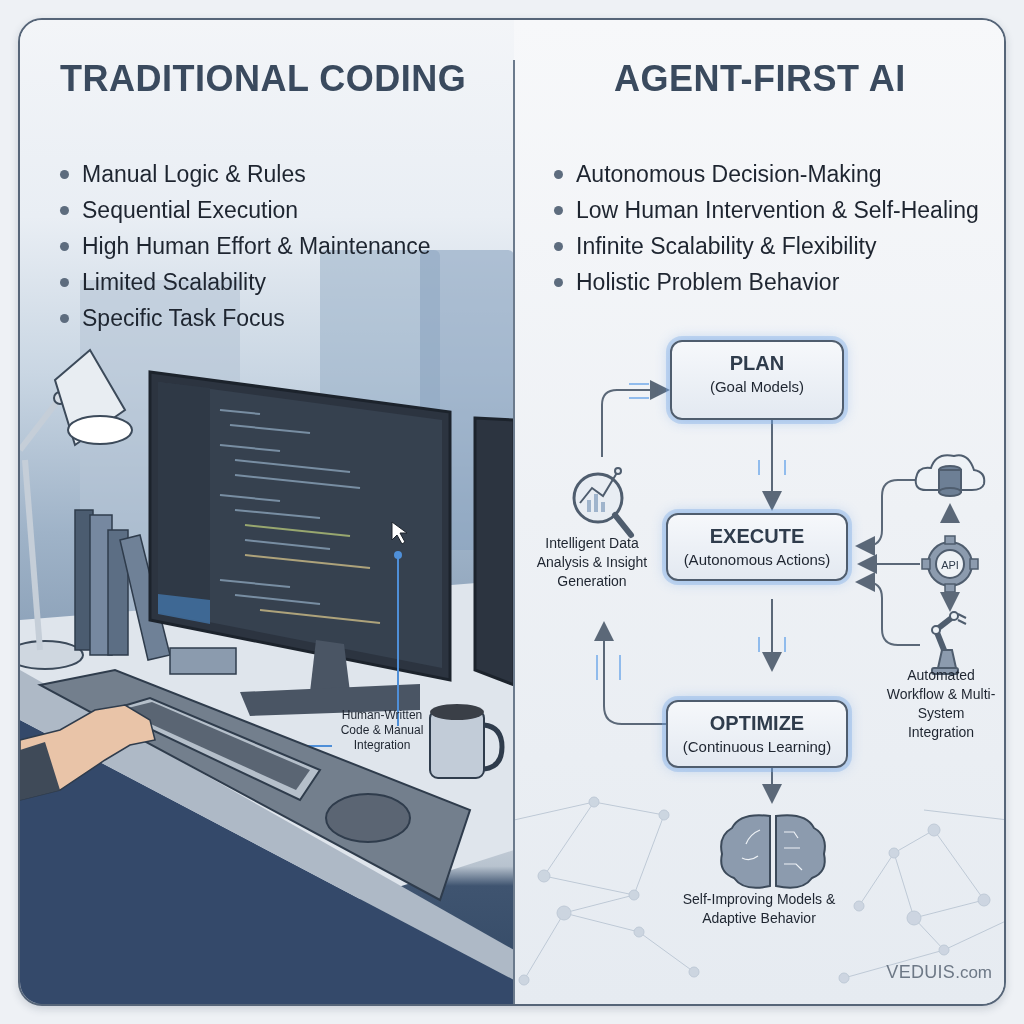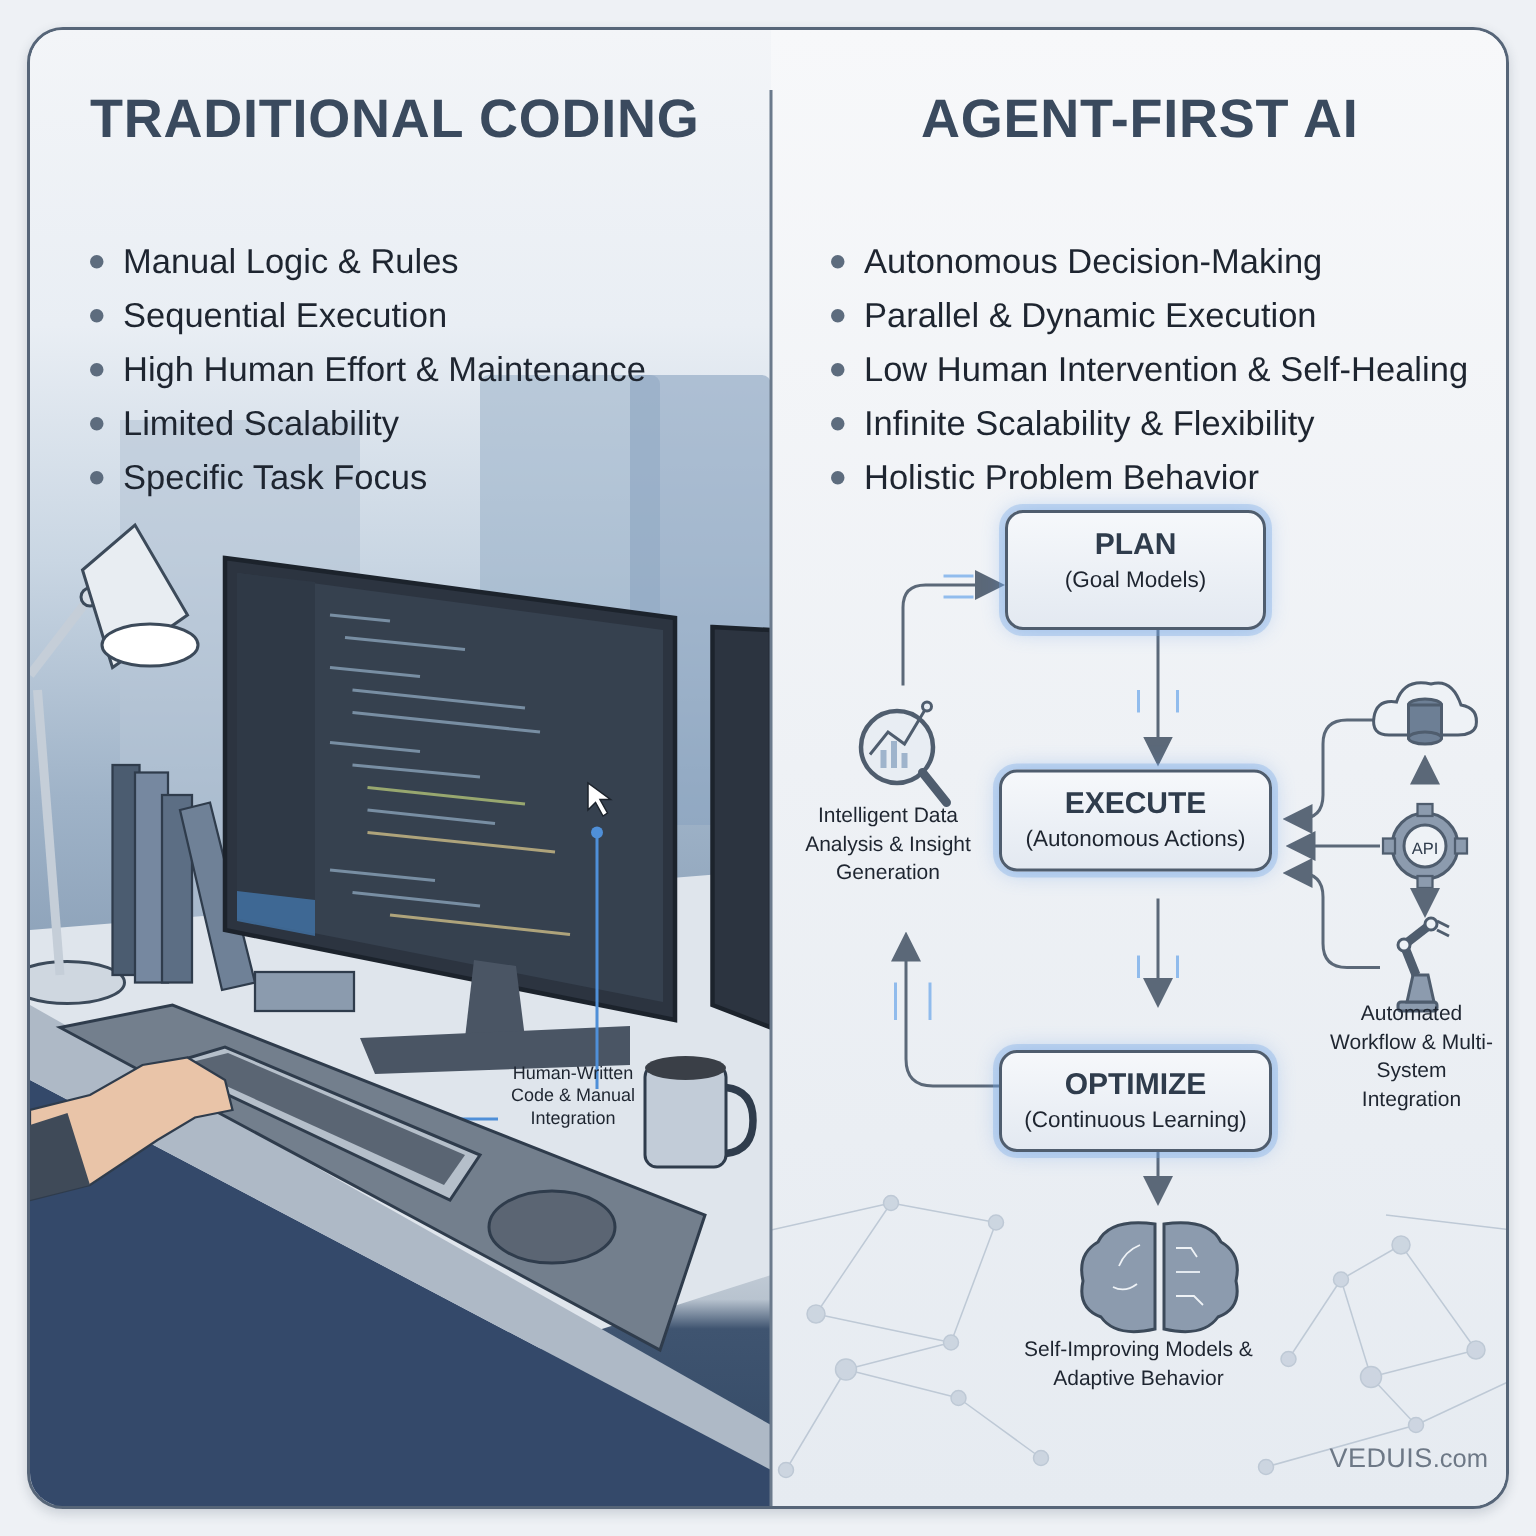--- a/index.html
+++ b/index.html
@@ -298,24 +298,20 @@
     </svg>
 
     <div class="title">AGENT-FIRST AI</div>
     <ul class="bullets">
       <li>
           <span class="dot"></span>
           <span>Autonomous Decision-Making</span>
         </li>
       <li>
           <span class="dot"></span>
-          <span>Parallel &amp; Dynamic Execution</span>
-        </li>
-      <li>
-          <span class="dot"></span>
           <span>Low Human Intervention &amp; Self-Healing</span>
         </li>
       <li>
           <span class="dot"></span>
           <span>Infinite Scalability &amp; Flexibility</span>
         </li>
       <li>
           <span class="dot"></span>
           <span>Holistic Problem Behavior</span>
         </li>

